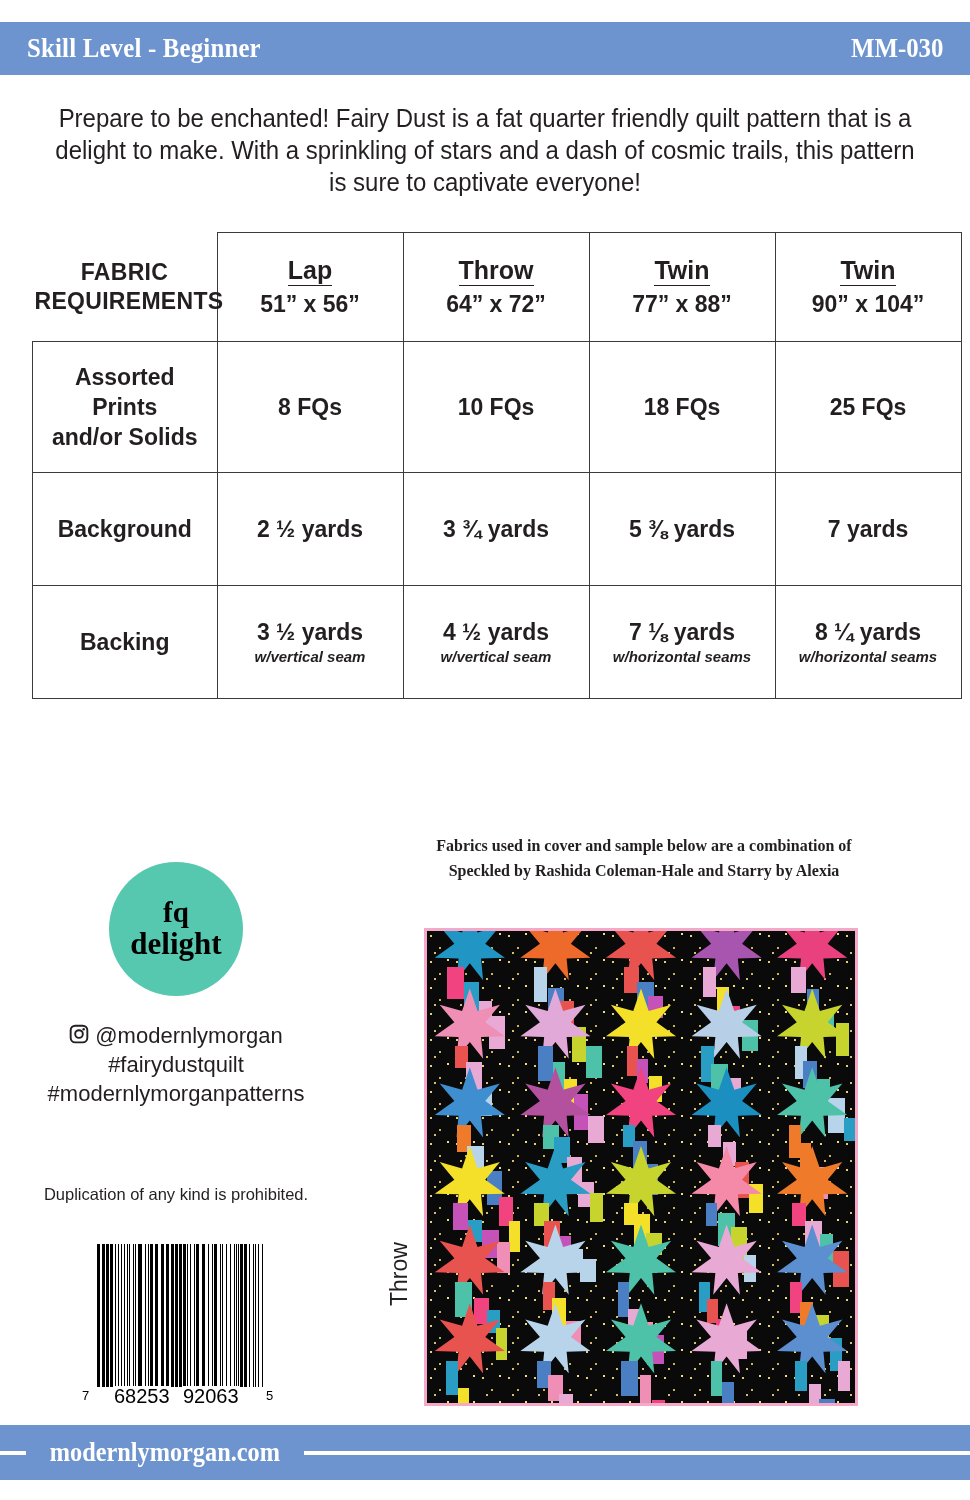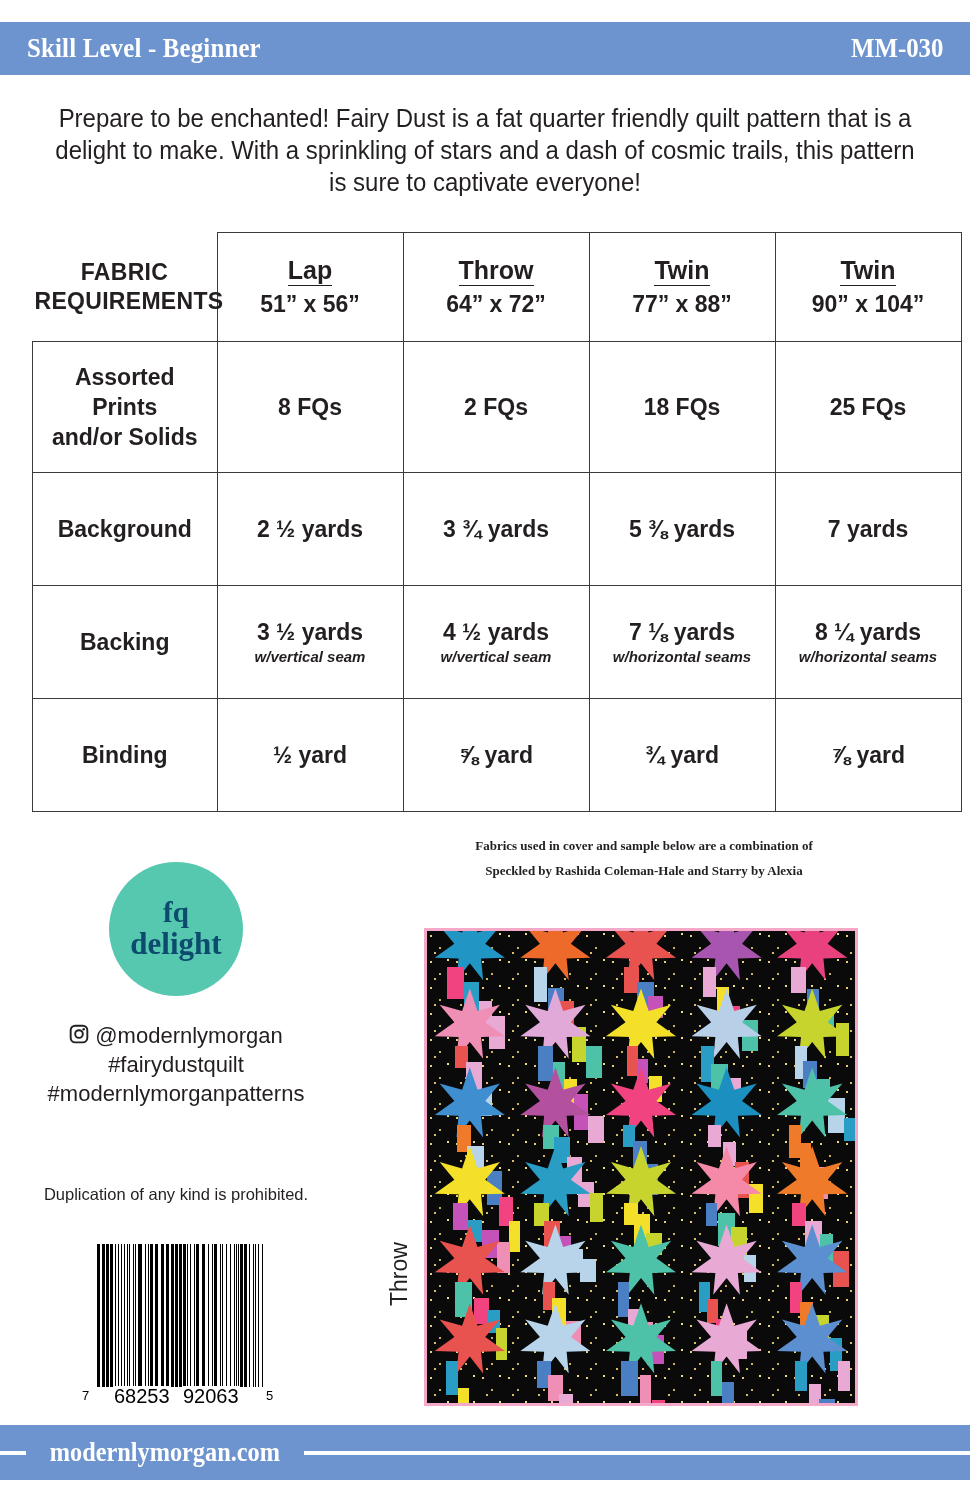--- a/index.html
+++ b/index.html
@@ -124,39 +124,39 @@
 
   
   .fabric-credit {
     position: absolute;
     left: 352px;
     top: 833px;
     width: 584px;
     text-align: center;
     font-family: "Liberation Serif", serif;
     font-weight: bold;
-    font-size: 13px;
+    font-size: 16px;
     line-height: 25px;
     color: #231f20;
   }
 
   
   .fq-badge {
     position: absolute;
     left: 109px;
     top: 862px;
     width: 134px;
     height: 134px;
     border-radius: 50%;
     background: #56c8b0;
     display: flex;
     flex-direction: column;
     align-items: center;
     justify-content: center;
-    color: #0c4a6e;
+    color: #000000;
     font-family: "Liberation Serif", serif;
     font-weight: bold;
     line-height: 1.02;
   }
   .fq-top { font-size: 29px; }
   .fq-bottom { font-size: 31px; margin-top: 1px; }
 
   
   .connect {
     position: absolute;
@@ -361,21 +361,21 @@
     <tr class="row-assorted">
       <td class="cell-label col-label">
         <div>Assorted</div>
         <div>Prints</div>
         <div>and/or Solids</div>
       </td>
       <td class="col-size">
         <span class="cell-main">8 FQs</span>
       </td>
       <td class="col-size">
-        <span class="cell-main">2 FQs</span>
+        <span class="cell-main">10 FQs</span>
       </td>
       <td class="col-size">
         <span class="cell-main">18 FQs</span>
       </td>
       <td class="col-size">
         <span class="cell-main">25 FQs</span>
       </td>
     </tr>
 
     <tr class="row-background">
@@ -407,35 +407,20 @@
       <td class="col-size">
         <span class="cell-main">7 ⅛ yards</span>
         <span class="cell-sub">w/horizontal seams</span>
       </td>
       <td class="col-size">
         <span class="cell-main">8 ¼ yards</span>
         <span class="cell-sub">w/horizontal seams</span>
       </td>
     </tr>
 
-    <tr class="row-binding">
-      <td class="cell-label col-label">Binding</td>
-      <td class="col-size">
-        <span class="cell-main">½ yard</span>
-      </td>
-      <td class="col-size">
-        <span class="cell-main">⅝ yard</span>
-      </td>
-      <td class="col-size">
-        <span class="cell-main">¾ yard</span>
-      </td>
-      <td class="col-size">
-        <span class="cell-main">⅞ yard</span>
-      </td>
-    </tr>
   </tbody>
 </table>
 
 <div class="fabric-credit">
   <div>Fabrics used in cover and sample below are a combination of</div>
   <div>Speckled by Rashida Coleman-Hale and Starry by Alexia</div>
 </div>
 
 <div class="fq-badge">
   <div class="fq-top">fq</div>

